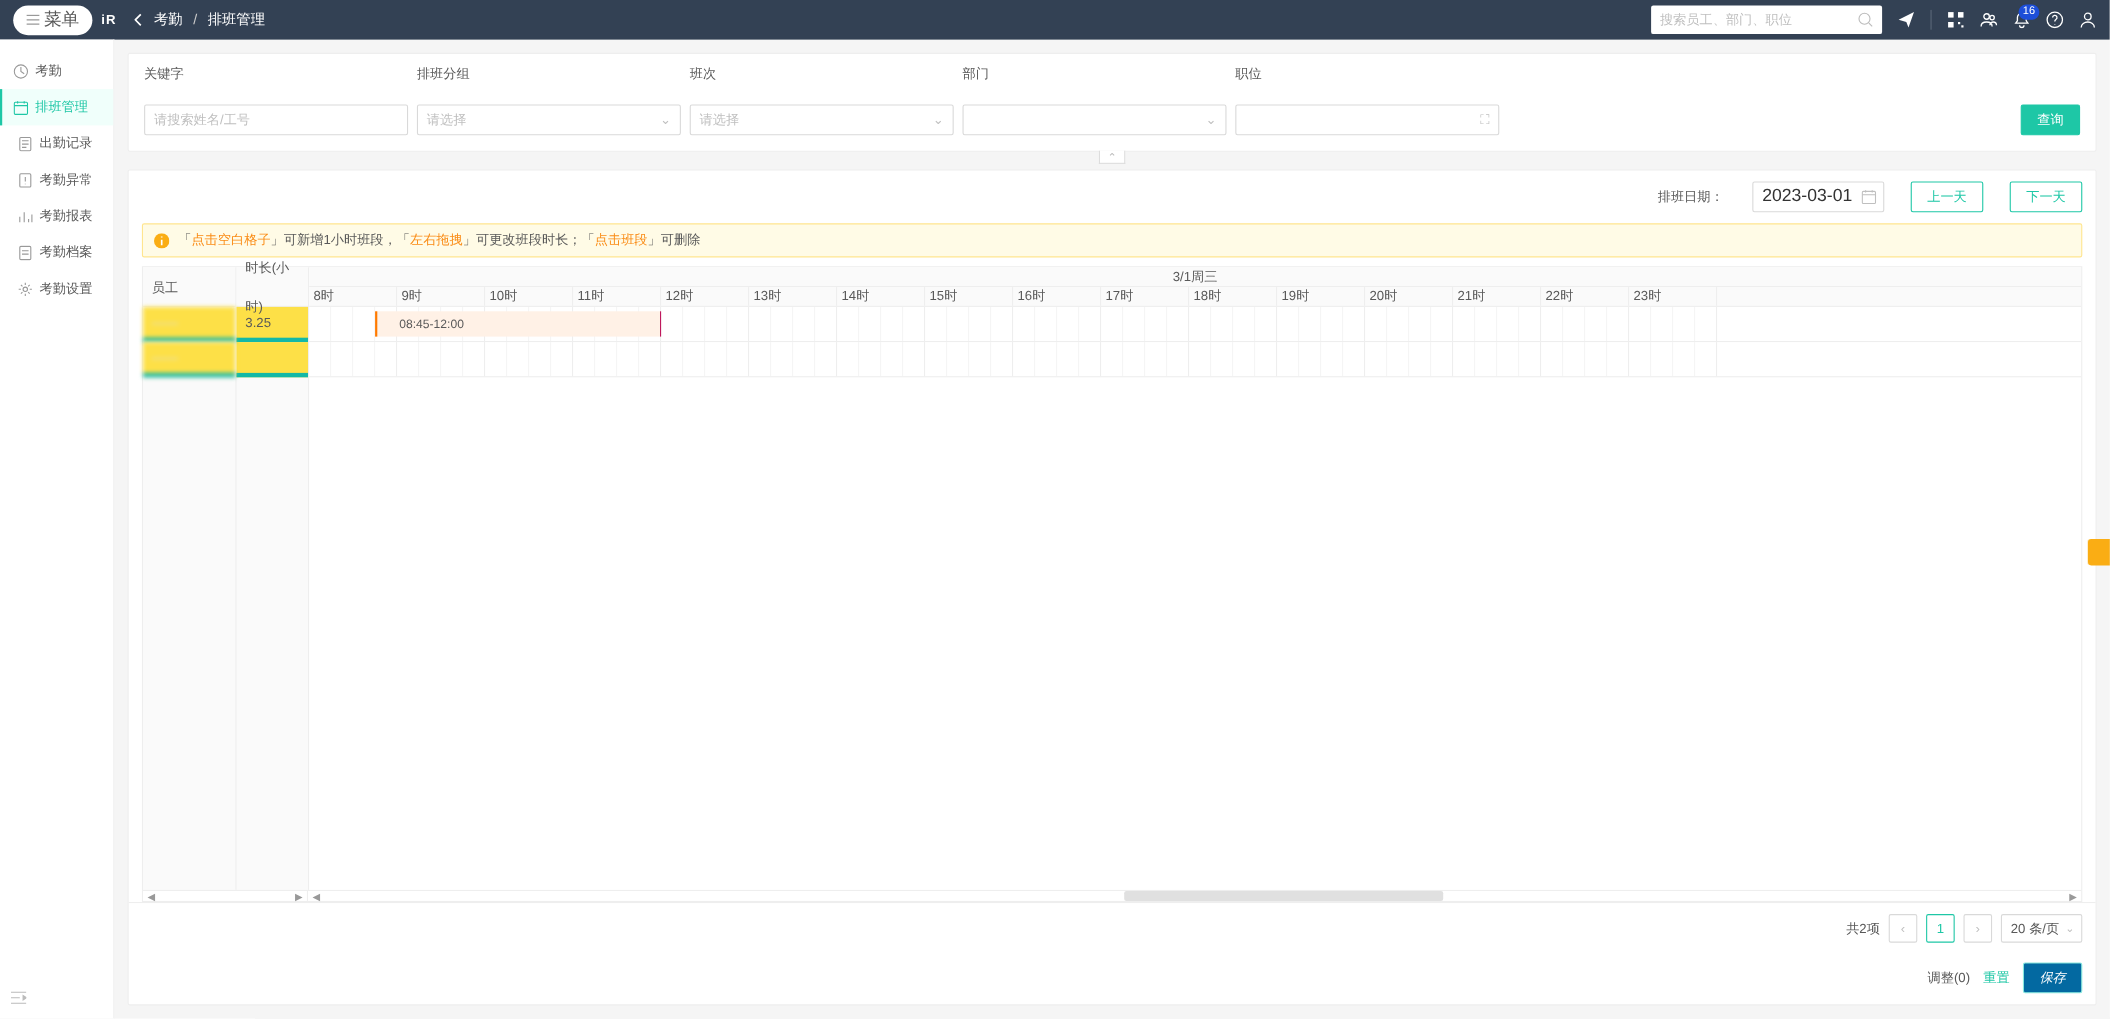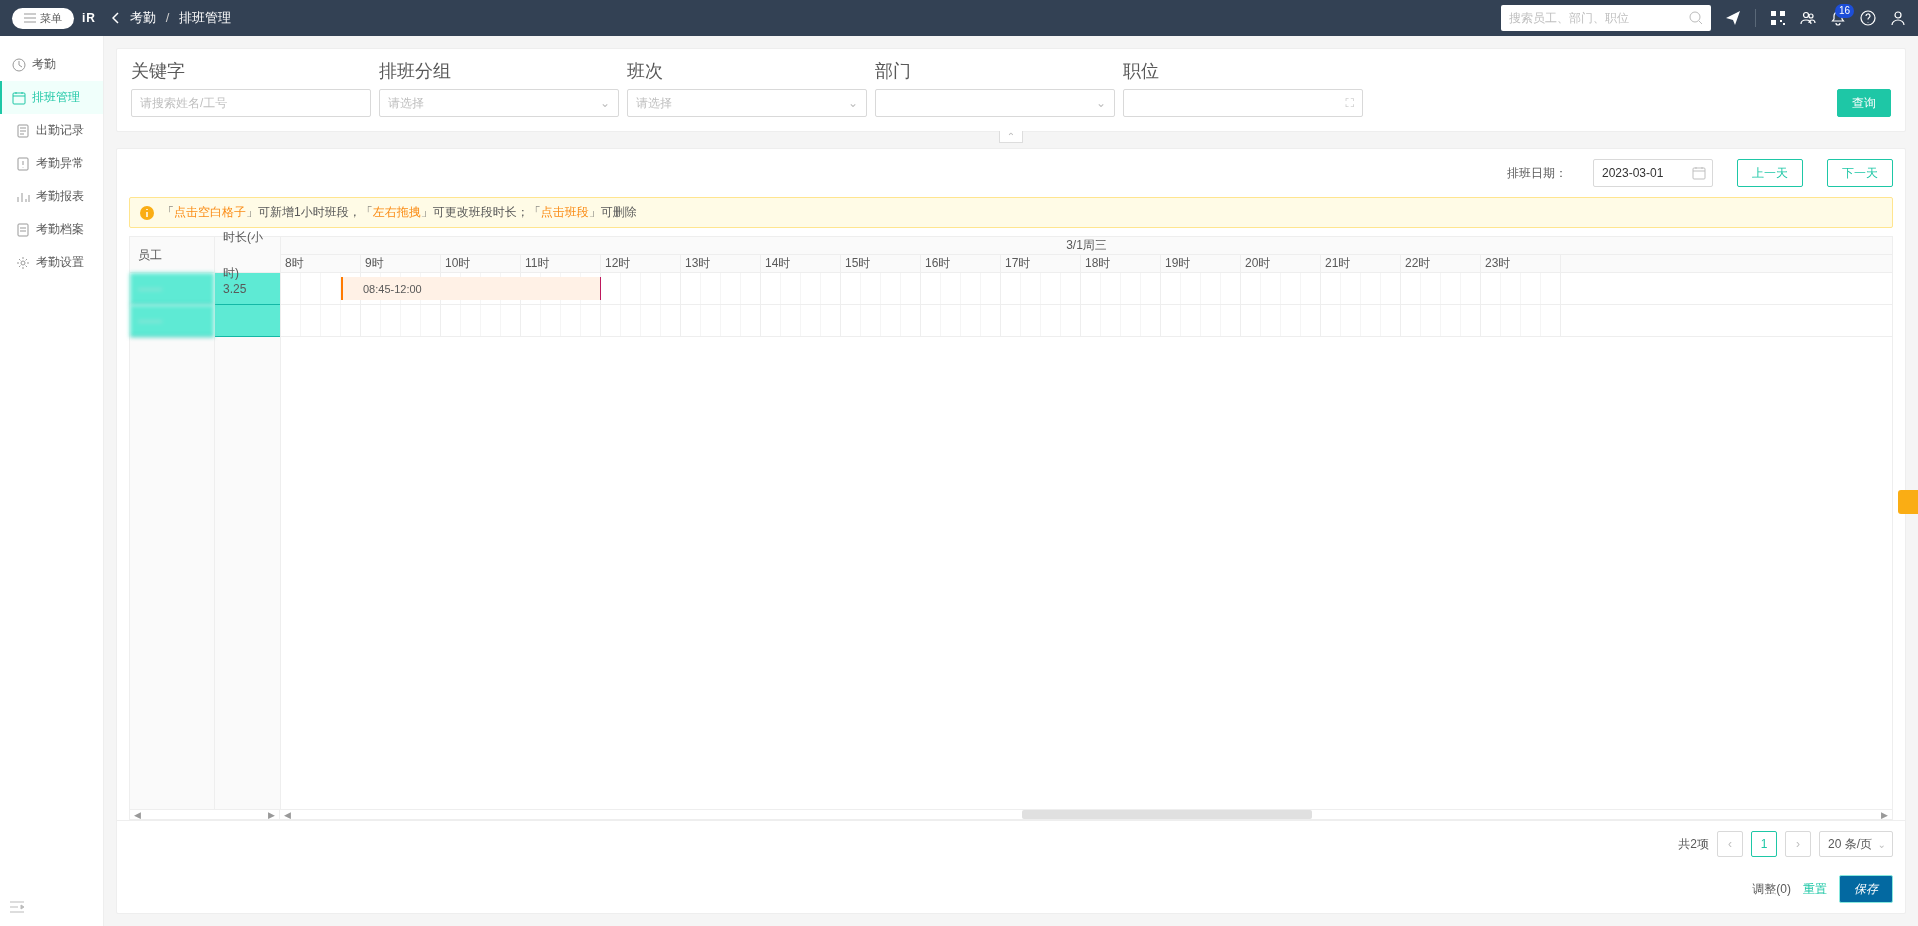--- a/index.html
+++ b/index.html
@@ -1,18 +1,18 @@
 <!DOCTYPE html>
 <html><head>
 <meta charset="utf-8">
 <style>
 * { box-sizing: border-box; margin: 0; padding: 0; }
 body { font-family: -apple-system, "PingFang SC", "Microsoft YaHei", sans-serif; font-size: 12px; color: #595959; background: #f5f5f5; overflow: hidden; }
 .topbar { height: 36px; background: #334154; display: flex; align-items: center; padding: 0 12px; color: #fff; }
-.menu-btn { background: #fff; color: #595959; border-radius: 14px; padding: 3px 12px; display: flex; align-items: center; font-size: 11px; margin-right: 8px; cursor: pointer; }
+.menu-btn { background: #fff; color: #595959; border-radius: 14px; padding: 3px 12px; display: flex; align-items: center; font-size: 16px; margin-right: 8px; cursor: pointer; }
 .menu-btn svg { margin-right: 4px; }
 .logo { font-weight: bold; letter-spacing: 1px; margin-right: 16px; }
 .back-icon { margin-right: 10px; cursor: pointer; display:flex; align-items:center; }
 .breadcrumb { font-size: 13px; }
 .breadcrumb .sep { margin: 0 6px; color: #ccc; }
 .topbar-right { margin-left: auto; display: flex; align-items: center; gap: 14px; }
 .search-box { background: #fff; border-radius: 2px; width: 210px; height: 26px; display: flex; align-items: center; padding: 0 8px; }
 .search-box input { border: none; outline: none; flex: 1; font-size: 12px; color: #333; }
 .search-box svg { color: #bbb; }
 .top-divider { width:1px; height:18px; background:#5a6878; }
@@ -22,45 +22,45 @@
 .sidebar { width: 104px; background: #fff; border-right: 1px solid #eee; padding-top: 12px; position: relative; }
 .side-item { display: flex; align-items: center; padding: 8px 12px; font-size: 12px; color: #595959; cursor: pointer; }
 .side-item svg { margin-right: 6px; flex-shrink:0; }
 .side-item.sub { padding-left: 16px; }
 .side-item.active { color: #1ec7a6; border-left: 2px solid #1ec7a6; background: #f0fffb; padding-left: 10px; }
 .sidebar-collapse { position: absolute; bottom: 10px; left: 10px; color: #bbb; cursor: pointer; }
 .main { flex: 1; display: flex; flex-direction: column; padding: 12px; overflow: hidden; }
 .filter-card { background: #fff; border: 1px solid #eee; border-radius: 2px; padding: 10px 14px 14px; position: relative; }
 .filter-row { display: flex; align-items: flex-end; gap: 8px; }
 .filter-col { flex: 1; max-width: 240px; }
-.filter-label { font-size: 18px; color: #595959; margin-bottom: 6px; display: block; }
+.filter-label { font-size: 12px; color: #595959; margin-bottom: 19px; display: block; }
 .inp, .sel { width: 100%; height: 28px; border: 1px solid #d9d9d9; border-radius: 2px; padding: 0 8px; font-size: 12px; color: #333; outline: none; background: #fff; display:flex; align-items:center; position:relative; }
 .sel { color: #bfbfbf; cursor: pointer; }
 .sel .arrow, .sel .clear { position: absolute; right: 8px; color: #bfbfbf; }
 .btn { height: 28px; padding: 0 14px; border-radius: 2px; border: 1px solid #d9d9d9; background: #fff; font-size: 12px; cursor: pointer; display: inline-flex; align-items: center; }
 .btn.primary { background: #1ec7a6; border-color: #1ec7a6; color: #fff; }
 .btn.primary-light { background: #0369a1; border-color: #87e8de; color: #fff; font-style: italic; }
 .btn.text-green { border-color: #1ec7a6; color: #1ec7a6; }
 .collapse-tab { position: absolute; left: 50%; bottom: -12px; transform: translateX(-50%); width: 24px; height: 12px; border: 1px solid #ddd; border-top: none; background: #fff; display: flex; align-items: center; justify-content: center; cursor: pointer; color: #bbb; font-size: 10px; }
 .content-card { background: #fff; border: 1px solid #eee; border-radius: 2px; margin-top: 16px; flex: 1; display: flex; flex-direction: column; min-height: 0; }
 .toolbar-row { display: flex; justify-content: flex-end; align-items: center; padding: 10px 12px; gap: 24px; }
 .date-label { font-size: 12px; color: #595959; margin-right: 2px; }
-.date-input { height: 28px; border: 1px solid #d9d9d9; border-radius: 2px; padding: 0 26px 0 8px; font-size: 12px; position: relative; display: flex; align-items: center; color: #333; width: 120px; }
+.date-input { height: 28px; border: 1px solid #d9d9d9; border-radius: 2px; padding: 0 26px 0 8px; font-size: 16px; position: relative; display: flex; align-items: center; color: #333; width: 120px; }
 .date-input svg { position: absolute; right: 6px; color: #bfbfbf; }
 .tip-bar { margin: 0 12px 8px; background: #fffbe6; border: 1px solid #ffe58f; border-radius: 2px; padding: 6px 10px; display: flex; align-items: center; font-size: 12px; color: #595959; }
 .tip-bar svg { color: #faad14; margin-right: 8px; flex-shrink:0; }
 .orange { color: #fa8c16; }
 .sched-wrap { flex: 1; display: flex; flex-direction: column; margin: 0 12px 0; min-height: 0; border: 1px solid #eee; }
 .sched-grid { display: flex; flex: 1; min-height: 0; position: relative; }
 .left-cols { display: flex; border-right: 1px solid #eee; background: #fafafa; flex-shrink: 0; }
 .col-emp { width: 84px; }
 .col-dur { width: 66px; }
 .lh { height: 18px; display: flex; align-items: center; padding: 0 8px; font-size: 12px; border-bottom: 1px solid #eee; background: #fafafa; }
 .lh.top { height: 36px; line-height: 36px; }
-.lcell { height: 32px; display: flex; align-items: center; padding: 0 8px; border-bottom: 1px solid #14b8a6; background: #5eead4; font-size: 12px; }
+.lcell { height: 32px; display: flex; align-items: center; padding: 0 8px; border-bottom: 4px solid #14b8a6; background: #fde047; font-size: 12px; }
 .lcell.blur { color: #ddd; filter: blur(2px); }
 .right-area { flex: 1; overflow: hidden; position: relative; display:flex; flex-direction:column; }
 .day-header { height: 18px; background: #fafafa; border-bottom: 1px solid #eee; display: flex; align-items: center; justify-content: center; font-size: 12px; }
 .hour-header { height: 18px; background: #fafafa; border-bottom: 1px solid #eee; display: flex; }
 .hour-cell { width: 80px; flex-shrink: 0; border-right: 1px solid #eee; padding-left: 4px; font-size: 12px; display: flex; align-items: center; }
 .rows-area { position: relative; }
 .data-row { height: 32px; border-bottom: 1px solid #eee; position: relative; display: flex; }
 .quarter { width: 20px; border-right: 1px solid #f5f5f5; flex-shrink: 0; }
 .quarter:nth-child(4n) { border-right-color: #eee; }
 .shift-block { position: absolute; top: 4px; bottom: 4px; background: #fff1e6; border-left: 2px solid #ff7a00; border-right: 1px solid #be185d; display: flex; align-items: center; padding-left: 20px; font-size: 11px; color: #595959; cursor: pointer; }

